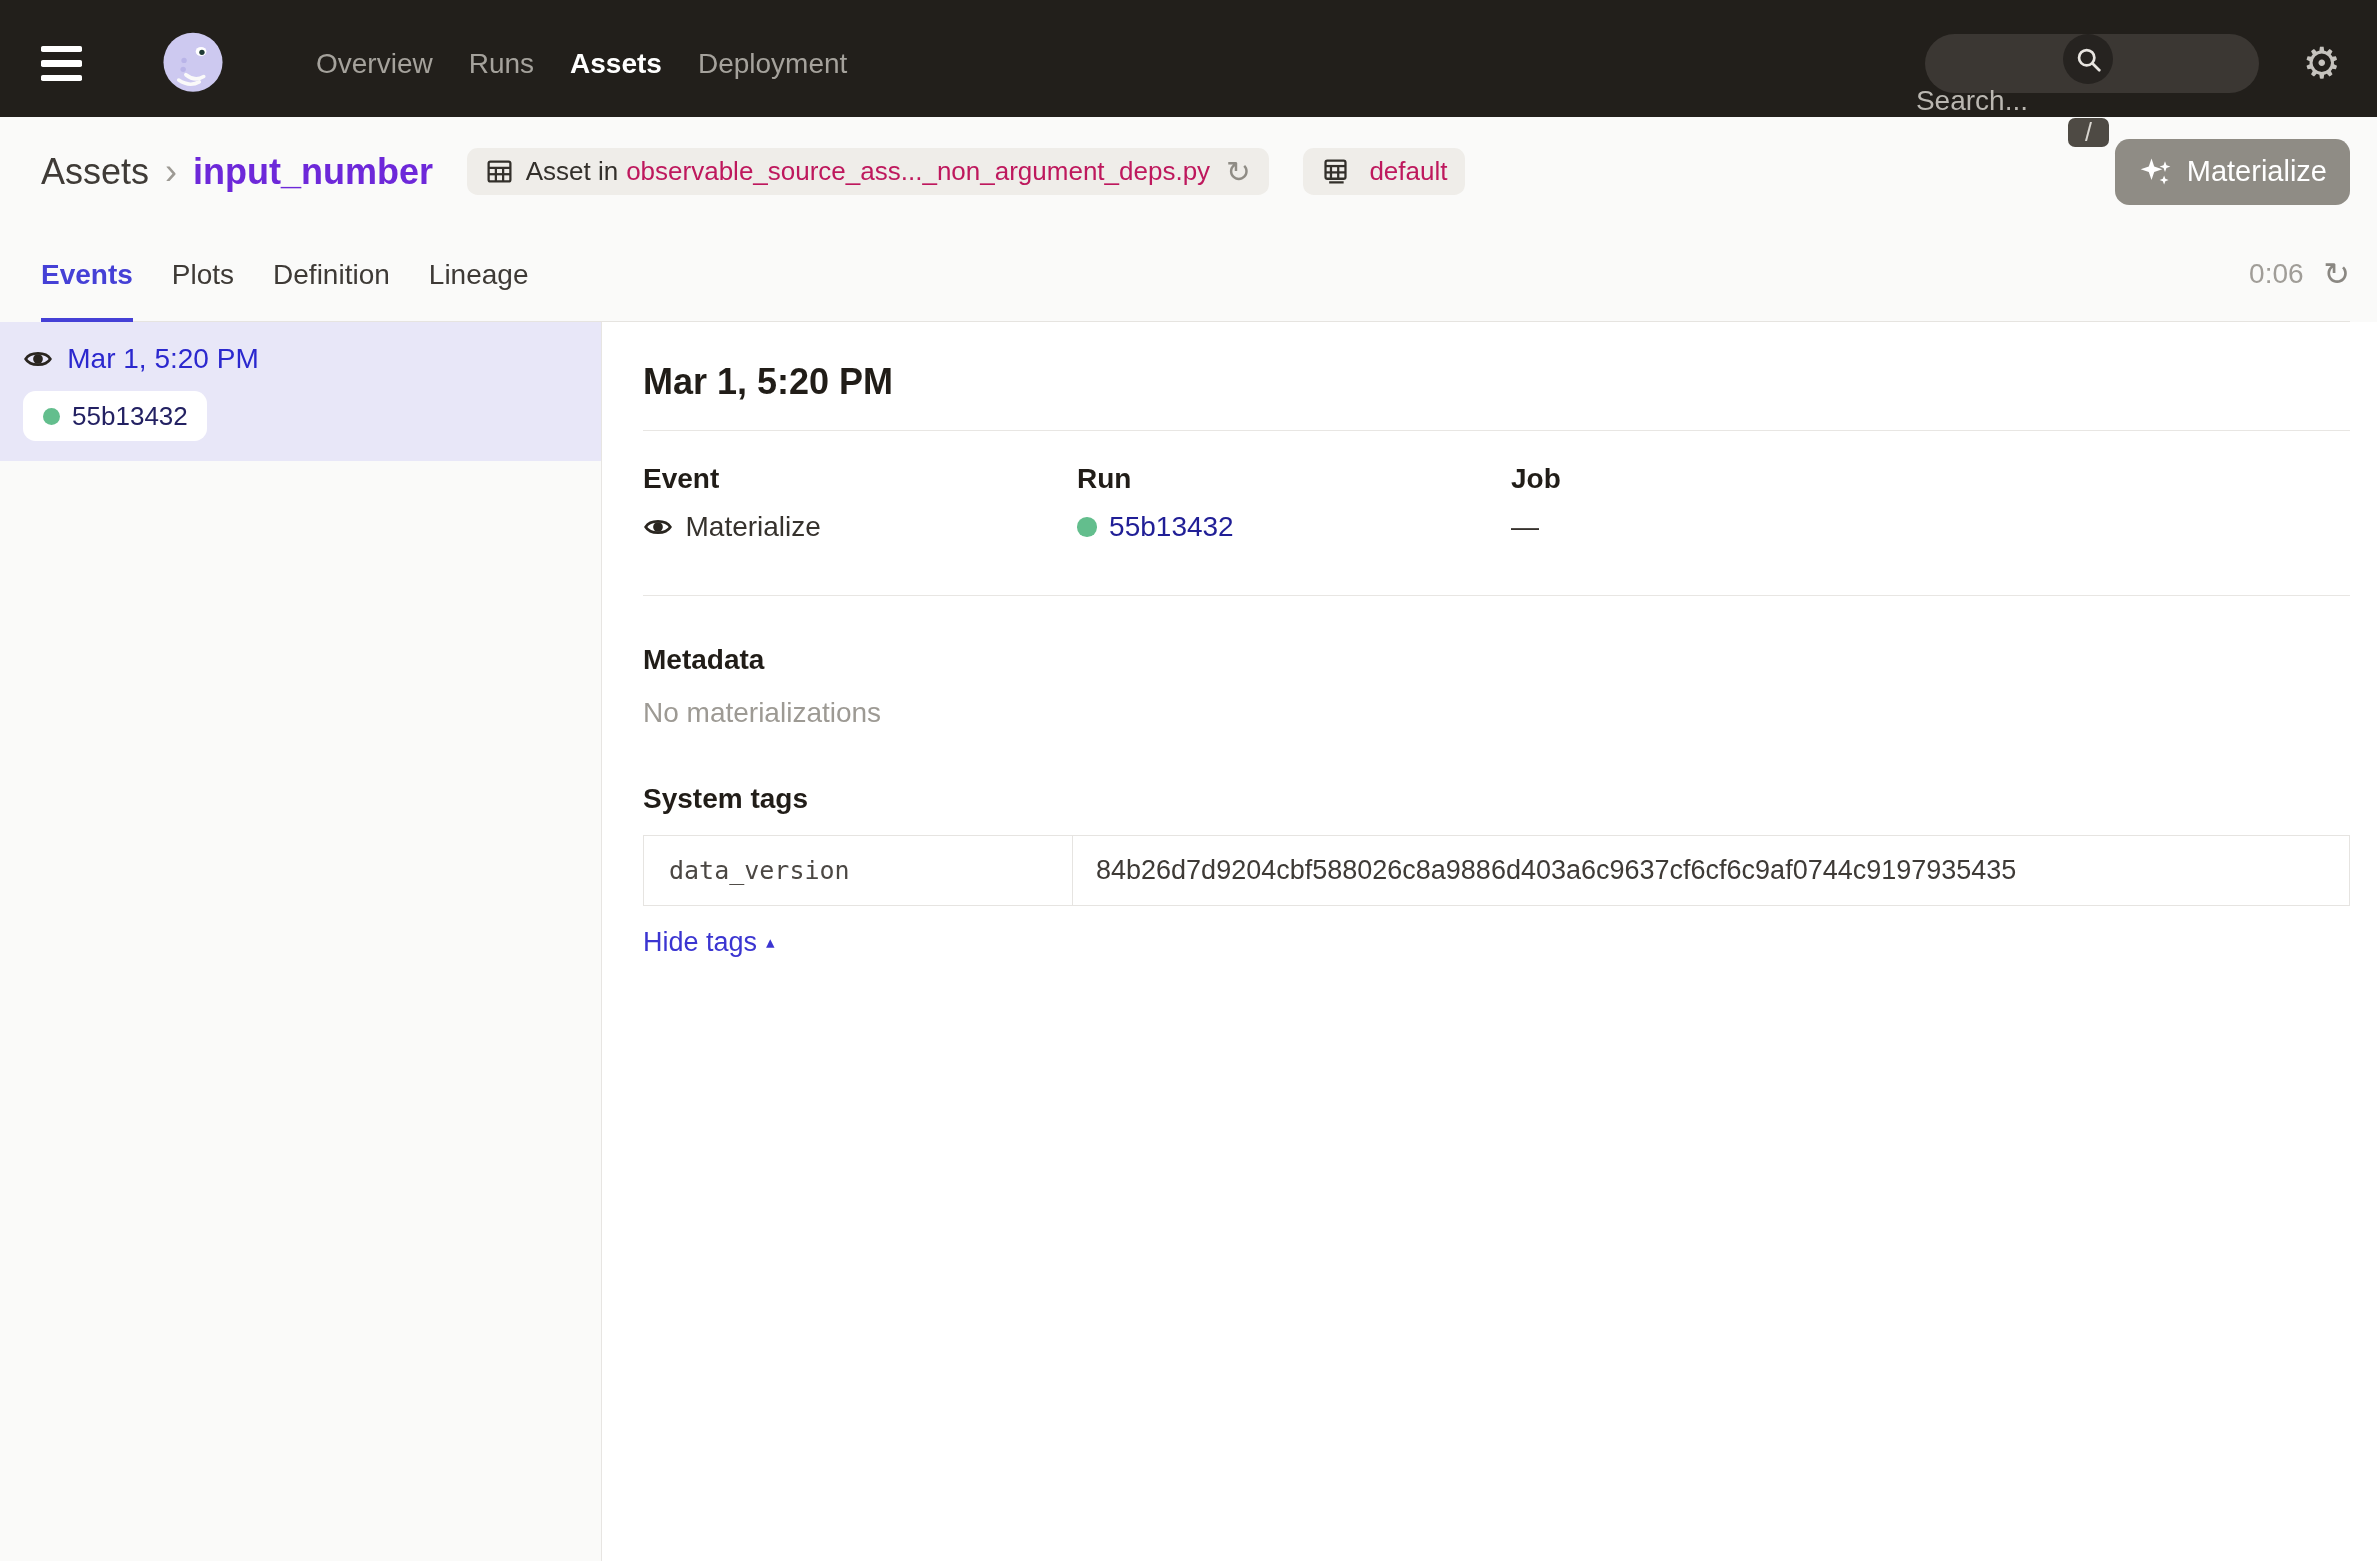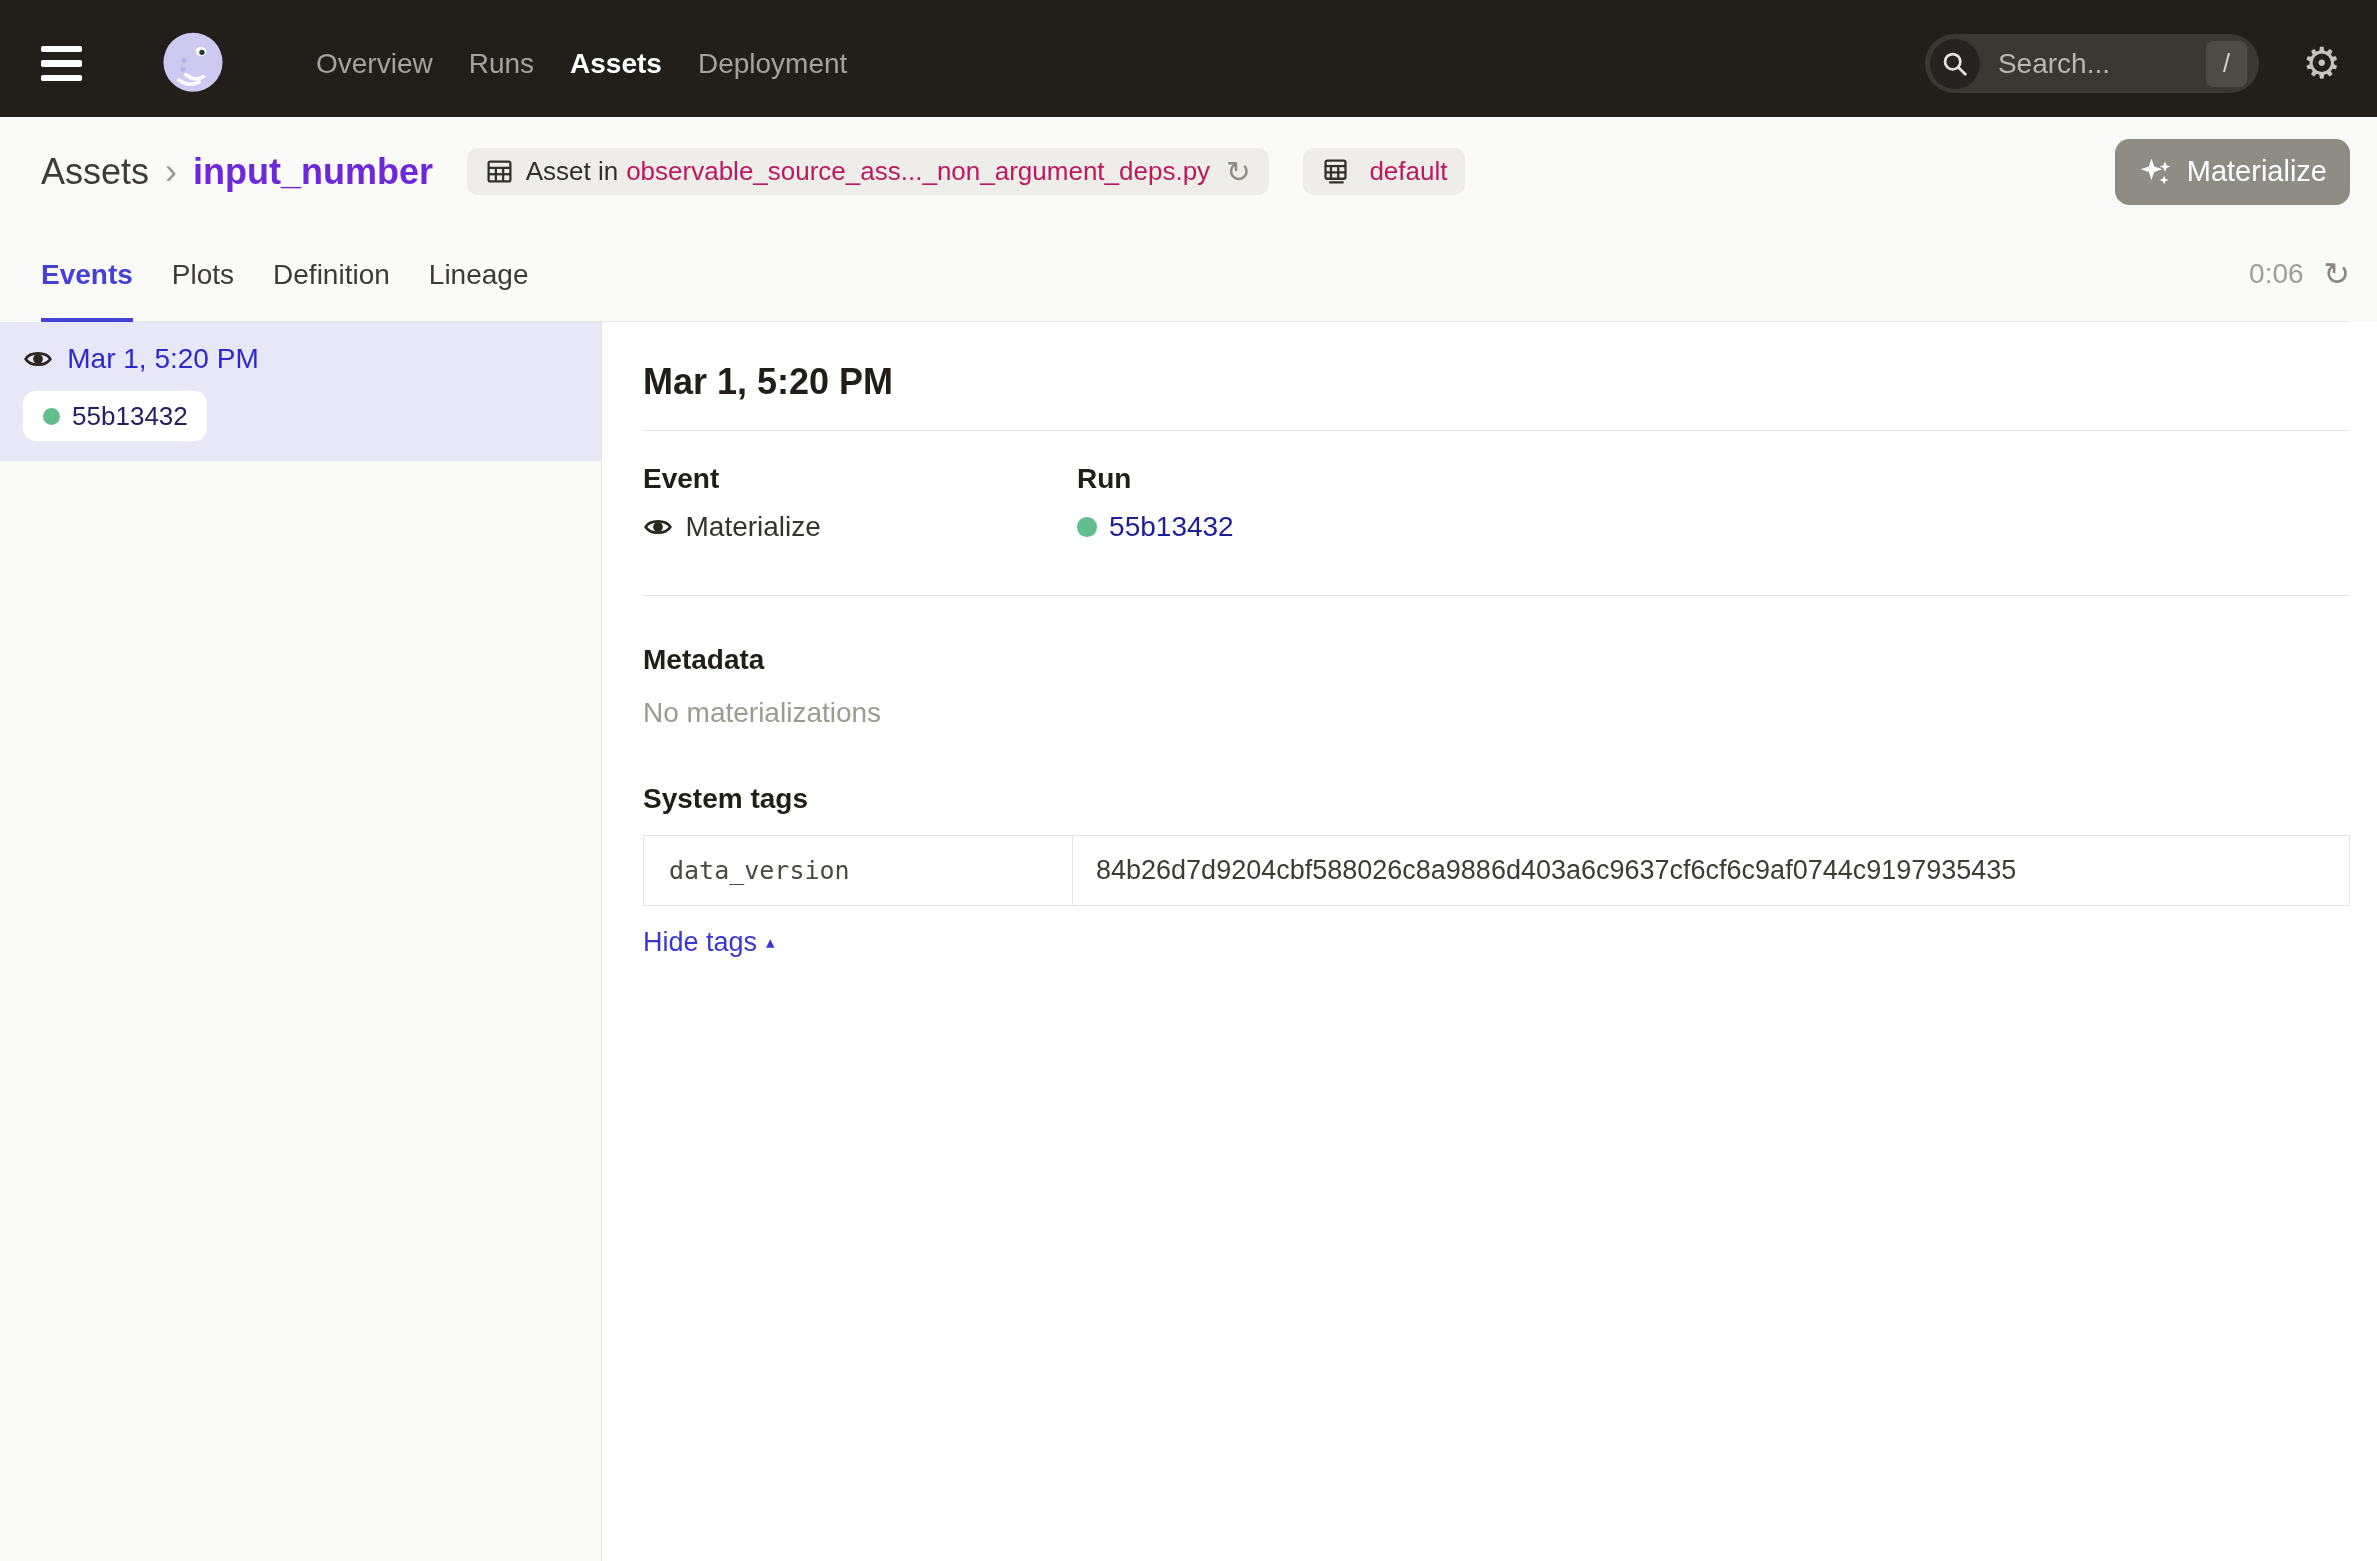--- a/index.html
+++ b/index.html
@@ -17,21 +17,21 @@
   }
   .hamburger { width: 41px; display: flex; flex-direction: column; gap: 8px; cursor: pointer; }
   .hamburger span { display: block; height: 6.3px; background: #FFFFFF; border-radius: 1.8px; }
   .logo-wrap { margin-left: 29px; width: 68px; height: 68px; cursor: pointer; }
   .nav-items { display: flex; align-items: center; gap: 36px; margin-left: 41px; }
   .nav-item { font-size: 28px; color: #A5A29C; cursor: pointer; }
   .nav-item.active { color: #FFFFFF; font-weight: 700; }
   .nav-right { margin-left: auto; display: flex; align-items: center; gap: 43px; }
   .search-pill {
     width: 334px; height: 59px; background: #3B3733; border-radius: 29.5px;
-    display: flex; align-items: center; padding: 0 12.5px 0 4.5px; cursor: text;
+    display: flex; align-items: center; padding: 0 12.5px 0 4.5px; cursor: text; flex-direction: column;
   }
   .search-circle {
     width: 50px; height: 50px; border-radius: 50%; background: #262320;
     display: flex; align-items: center; justify-content: center; flex: none;
   }
   .search-pill input {
     background: transparent; border: none; outline: none; flex: 1; min-width: 0;
     font-size: 28px; color: #E8E5E0; margin-left: 16px;
     font-family: "Liberation Sans", sans-serif;
   }
@@ -259,20 +259,26 @@
           <span>Materialize</span>
         </div>
       </div>
       <div>
         <div class="col-label">Run</div>
         <div class="col-value">
           <span class="dot-lg"></span>
           <span class="run-link">55b13432</span>
         </div>
       </div>
+      <div>
+        <div class="col-label">Job</div>
+        <div class="col-value">
+          <span>—</span>
+        </div>
+      </div>
     </div>
 
     <hr class="divider div2">
 
     <h2 class="section-heading h-meta">Metadata</h2>
     <div class="meta-empty">No materializations</div>
 
     <h2 class="section-heading h-tags">System tags</h2>
 
     <table class="tags-table">

